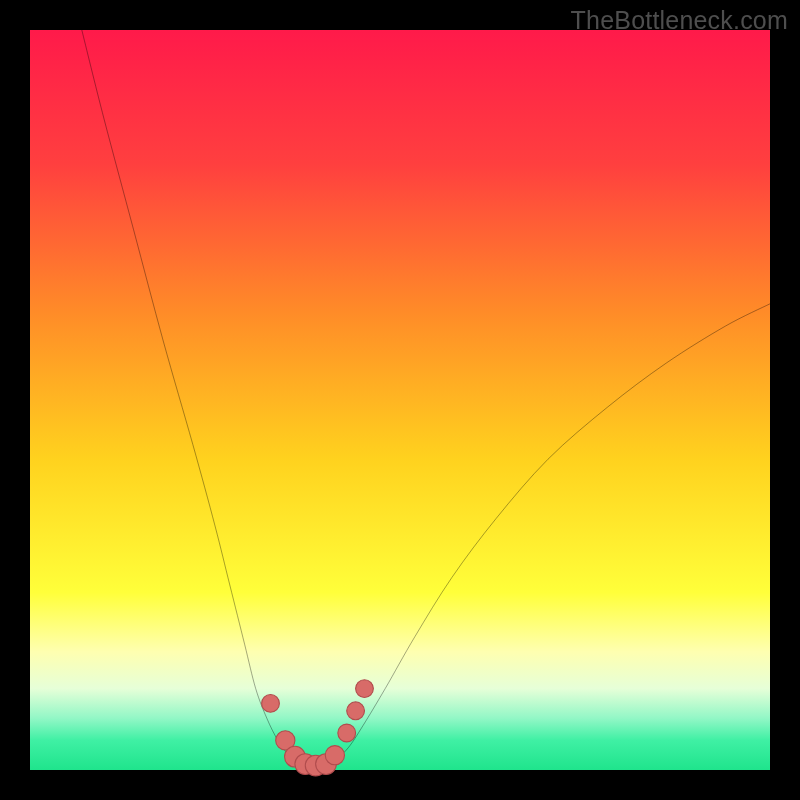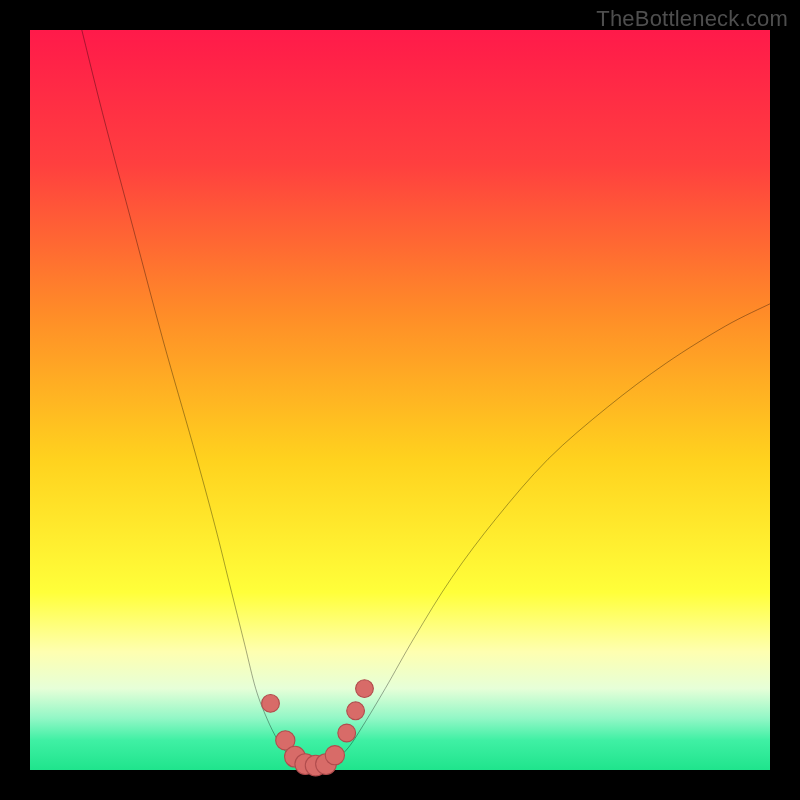--- a/index.html
+++ b/index.html
@@ -25,21 +25,21 @@
     top: 30px;
     width: 740px;
     height: 740px;
     
   }
   .watermark {
     position: absolute;
     top: 6px;
     right: 12px;
     color: #4e4e4e;
-    font-size: 22px;
+    font-size: 25px;
     font-weight: 400;
     letter-spacing: 0.2px;
   }
   svg.curves {
     position: absolute;
     left: 30px;
     top: 30px;
     width: 740px;
     height: 740px;
     overflow: visible;

